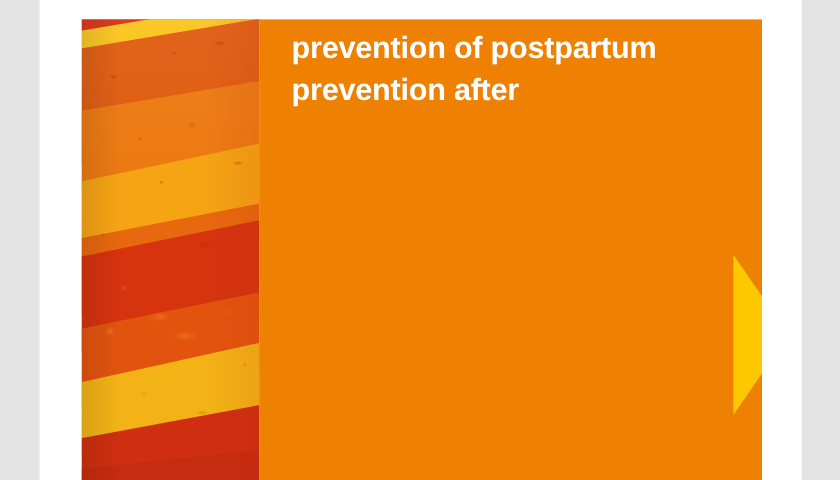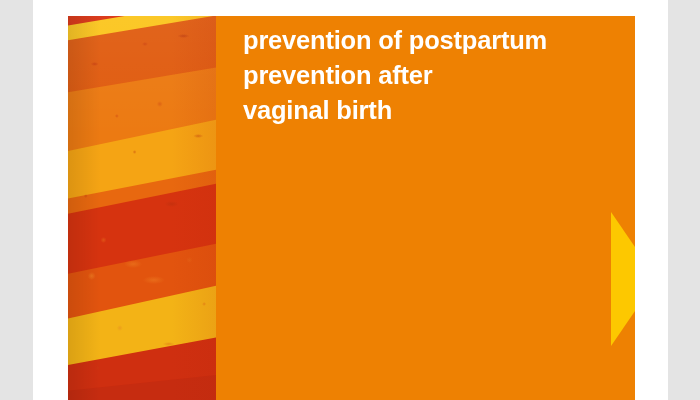--- a/index.html
+++ b/index.html
@@ -228,21 +228,20 @@
       <div class="img-specks"></div>
       <div class="img-shade"></div>
     </div>
 
     <div class="cover-panel">
 
       <div class="title">
         <div class="title-line">administration for the</div>
         <div class="title-line">prevention of postpartum</div>
         <div class="title-line">prevention after</div>
-        <div class="title-line">vaginal birth</div>
       </div>
 
       <div class="chevrons">
 
         <div class="chev chev-1">
           <svg width="46" height="134" viewBox="0 0 46 134" aria-hidden="true">
             <polygon points="0,0 0,134 46,67" fill="#fdc800"></polygon>
           </svg>
         </div>
 

